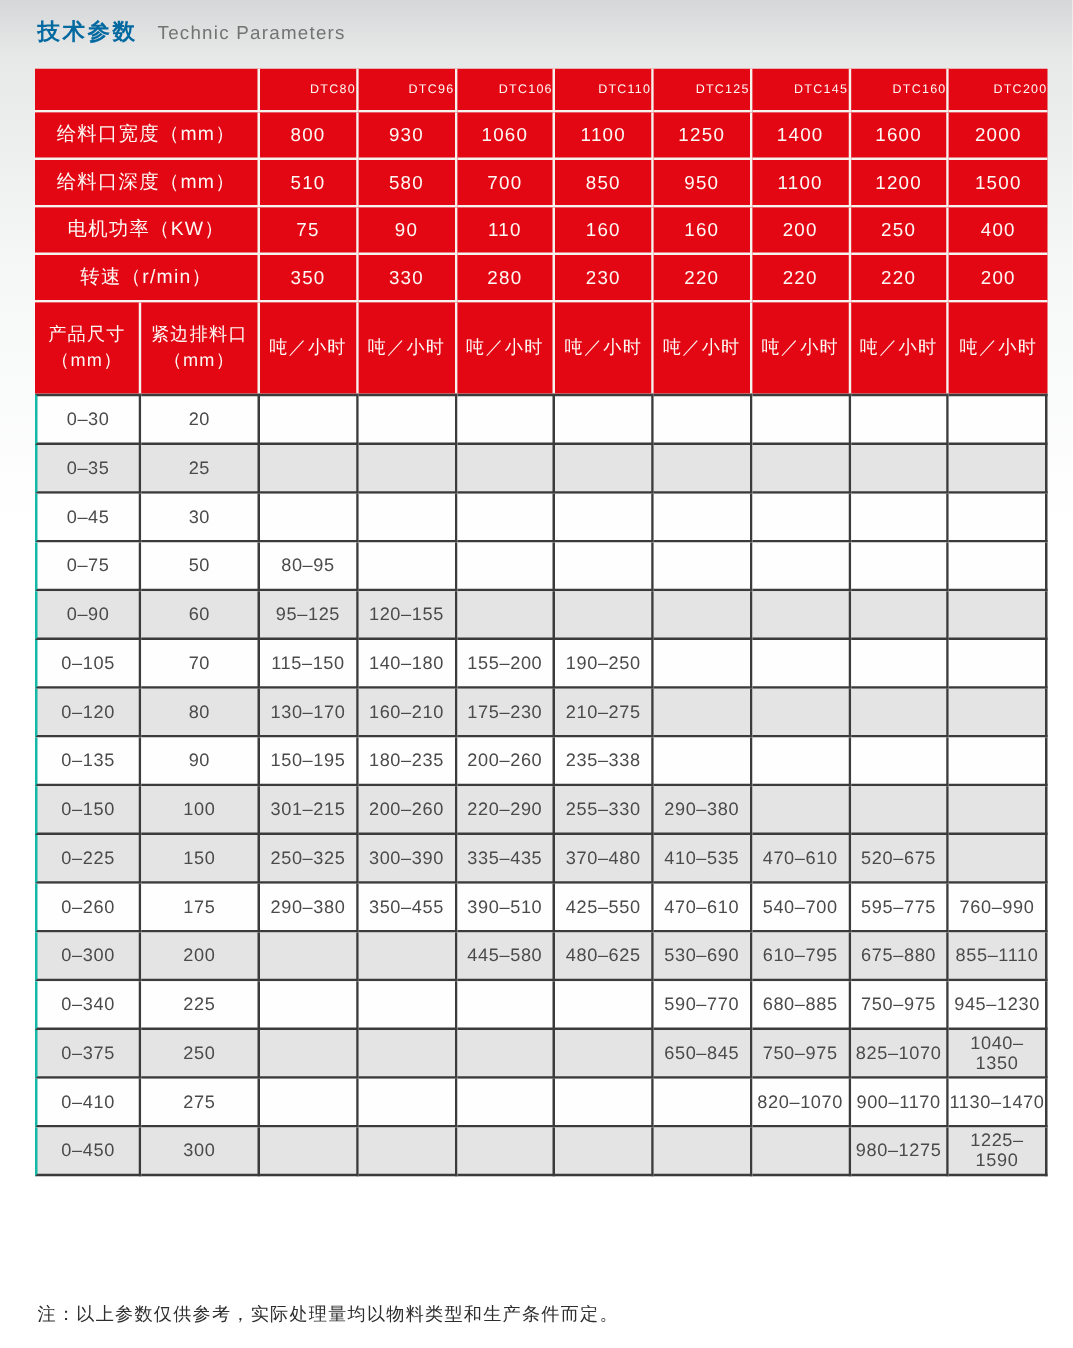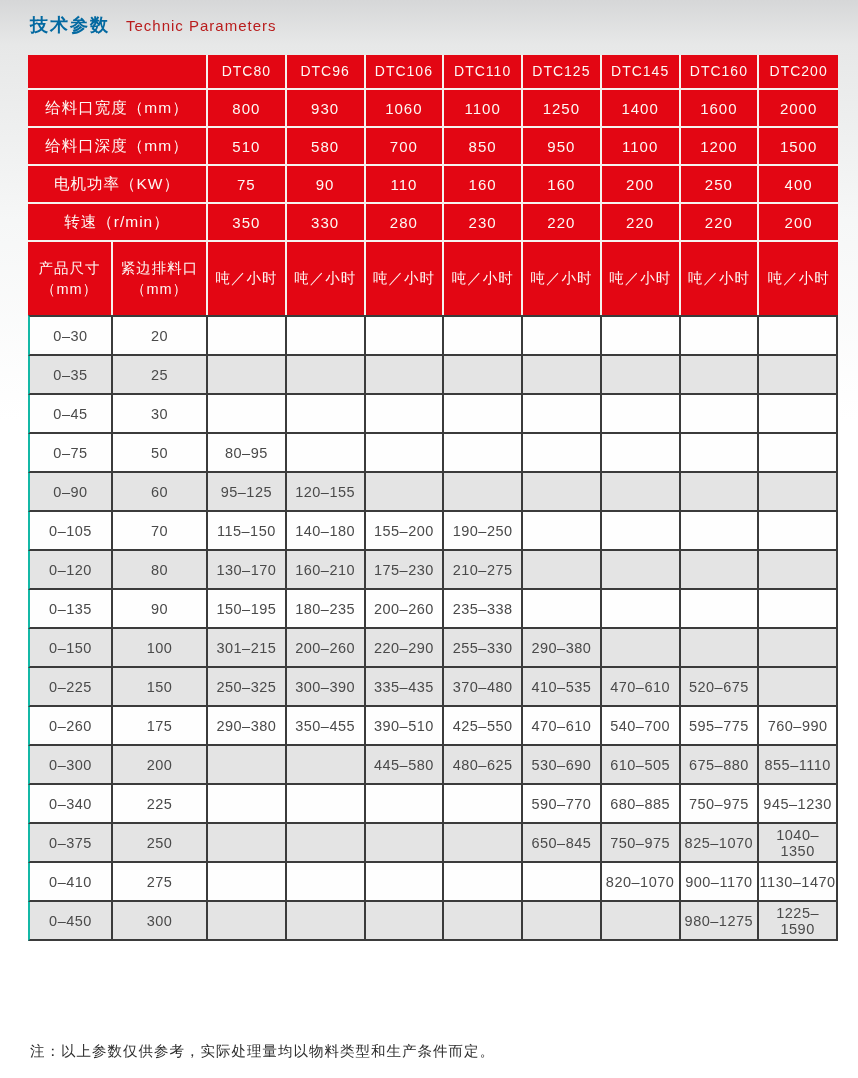--- a/index.html
+++ b/index.html
@@ -5,34 +5,34 @@
   html,body{margin:0;padding:0;}
   body{
     width:858px;height:1078px;
     font-family:"Liberation Sans","DejaVu Sans",sans-serif;
     background:linear-gradient(180deg,#d6d7d8 0px,#e7e8e8 45px,#f6f7f7 220px,#ffffff 420px,#ffffff 100%);
     overflow:hidden;
   }
   .page{width:858px;height:1078px;position:relative;}
   .title-row{position:absolute;top:13px;left:30px;white-space:nowrap;}
   .title-zh{font-size:18px;font-weight:bold;color:#0369a1;letter-spacing:2px;}
-  .title-en{font-size:15px;color:#b91c1c;margin-left:16px;letter-spacing:1px;}
+  .title-en{font-size:15px;color:#737373;margin-left:16px;letter-spacing:1px;}
   table.params{
     position:absolute;left:28px;top:55px;width:810px;
     border-collapse:separate;border-spacing:0;table-layout:fixed;
   }
   td{text-align:center;vertical-align:middle;padding:0;overflow:hidden;}
   
   td.red{
     background:#e30613;color:#fdf8f4;
     border-right:2px solid #f6f2ee;border-bottom:2px solid #f6f2ee;
     font-size:15px;letter-spacing:1px;white-space:pre-line;line-height:1.4;
   }
   td.red:last-child{border-right:0;}
-  tr.r-model td{height:33px;font-size:14px;}
+  tr.r-model td{height:33px;font-size:10px;text-align:right;}
   tr.r-spec td{height:36px;}
   tr.r-spec td.lbl{font-size:15.5px;}
   tr.r-sub td{height:73px;border-bottom:0;font-size:14.5px;}
   
   td.b{
     background:#fefefe;color:#4a4a4a;
     border-right:2px solid #3b3b3b;border-bottom:2px solid #3b3b3b;
     font-size:14.5px;letter-spacing:0.5px;height:37px;
   }
   td.b:first-child{border-left:2px solid #14b8a6;}
@@ -267,21 +267,21 @@
           <td class="b">760–990</td>
         </tr>
         <tr class="r-body alt">
           <td class="b">0–300</td>
           <td class="b">200</td>
           <td class="b"></td>
           <td class="b"></td>
           <td class="b">445–580</td>
           <td class="b">480–625</td>
           <td class="b">530–690</td>
-          <td class="b">610–505</td>
+          <td class="b">610–795</td>
           <td class="b">675–880</td>
           <td class="b">855–1110</td>
         </tr>
         <tr class="r-body">
           <td class="b">0–340</td>
           <td class="b">225</td>
           <td class="b"></td>
           <td class="b"></td>
           <td class="b"></td>
           <td class="b"></td>

